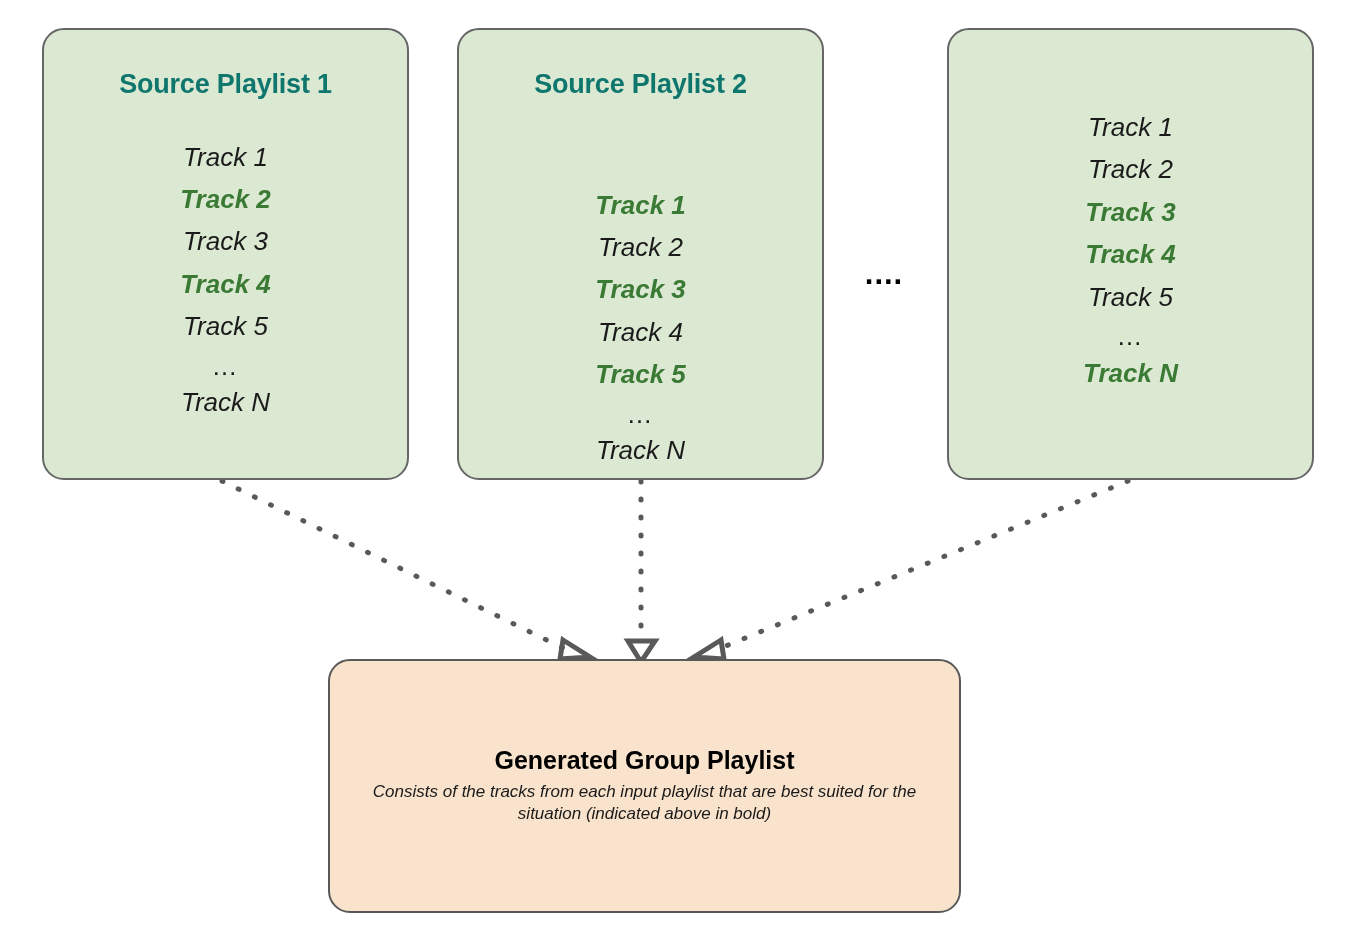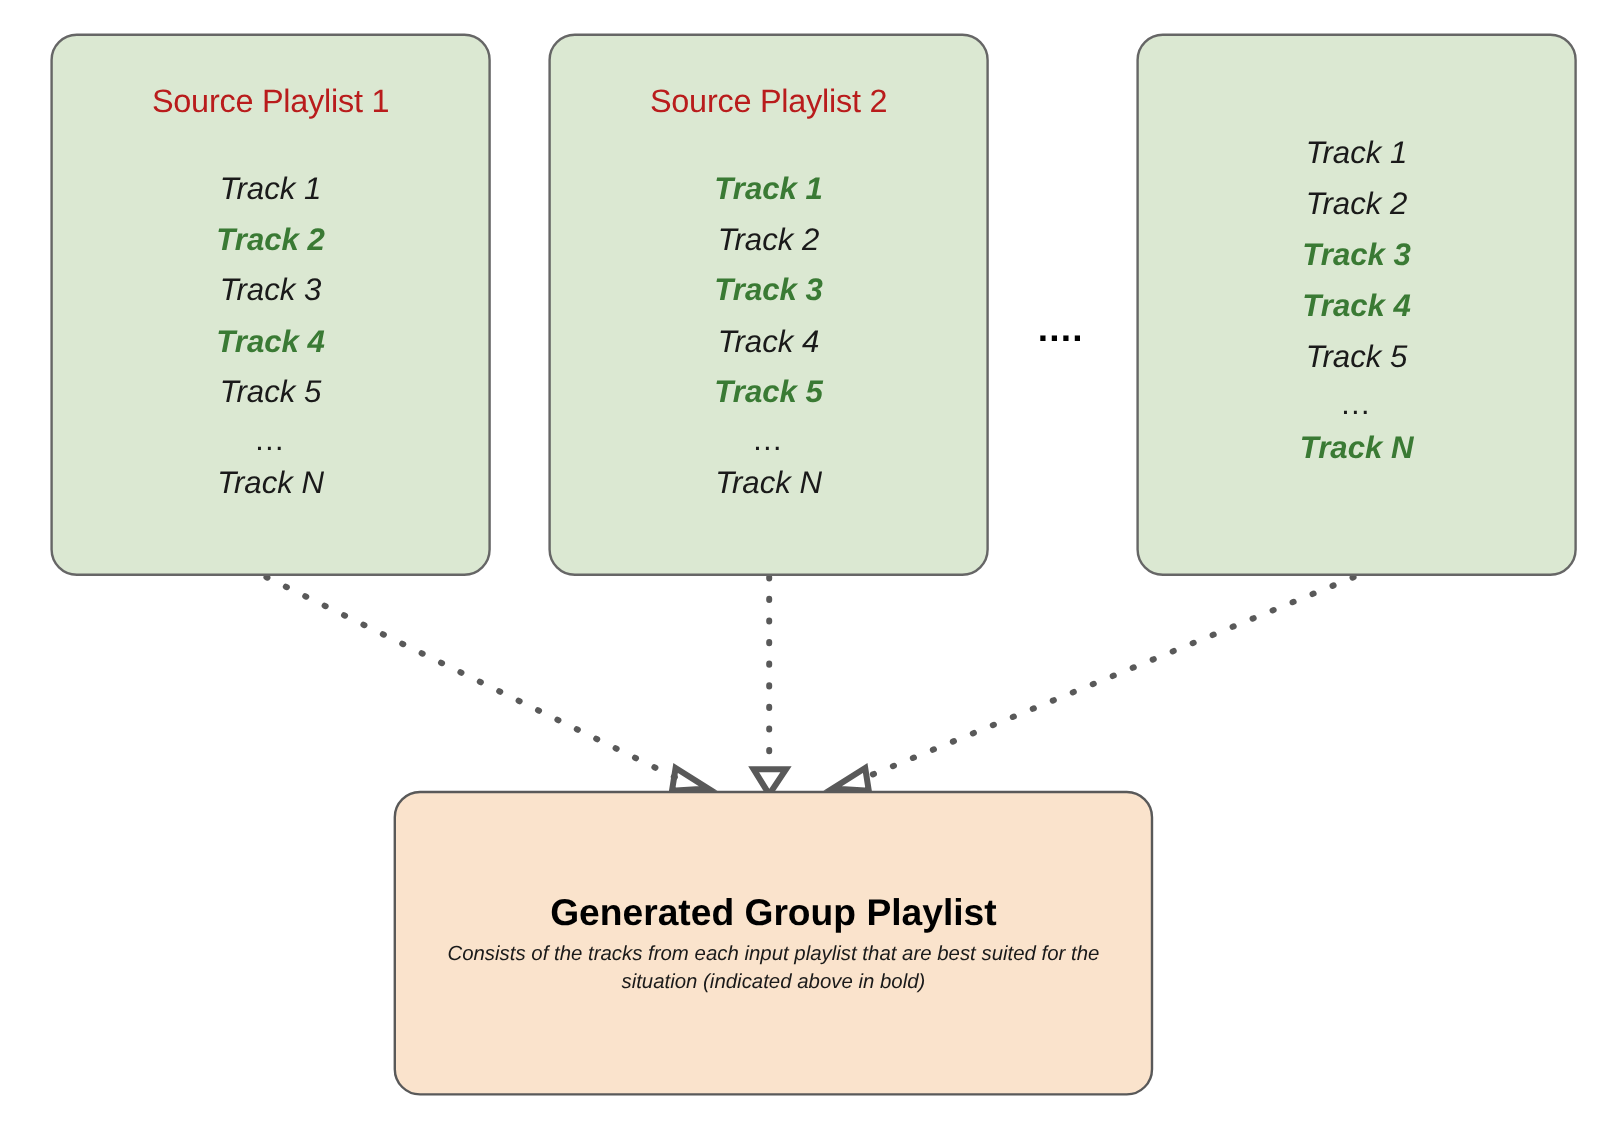--- a/index.html
+++ b/index.html
@@ -39,22 +39,22 @@
   }
   .node.source {
     background: #dbe8d2;
     top: 28px;
     width: 367px;
     height: 452px;
     padding-top: 40px;
   }
   .node.source .title {
     font-size: 27px;
-    font-weight: normal;
-    color: #b91c1c;
+    font-weight: bold;
+    color: #0f766e;
     letter-spacing: -0.2px;
     line-height: 1.1;
     text-align: left;
   }
   .node.source .tracklist {
     margin-top: 36px;
     display: flex;
     flex-direction: column;
     align-items: center;
     width: 100%;
@@ -72,21 +72,21 @@
     color: #3a7a34;
   }
   .track.ellipsis {
     font-style: normal;
     letter-spacing: 2px;
     line-height: 1.15;
     padding-top: 4px;
   }
 
   #box-source-1 { left: 42px; }
-  #box-source-2 { left: 457px; }
+  #box-source-2 { left: 457px; gap: 48px; }
   #box-source-3 { left: 947px; }
 
   #between-dots {
     position: absolute;
     left: 852px;
     top: 258px;
     width: 64px;
     text-align: center;
     font-size: 31px;
     font-weight: bold;
@@ -105,21 +105,21 @@
     box-sizing: border-box;
     border: 2px solid #595959;
     border-radius: 22px;
     display: flex;
     flex-direction: column;
     align-items: center;
     justify-content: center;
     padding: 0 26px;
   }
   #box-generated .gen-title {
-    font-size: 31px;
+    font-size: 25px;
     font-weight: bold;
     color: #000000;
     text-align: center;
     line-height: 1.15;
     margin-bottom: 6px;
   }
   #box-generated .gen-desc {
     font-size: 17px;
     font-style: italic;
     color: #1a1a1a;

